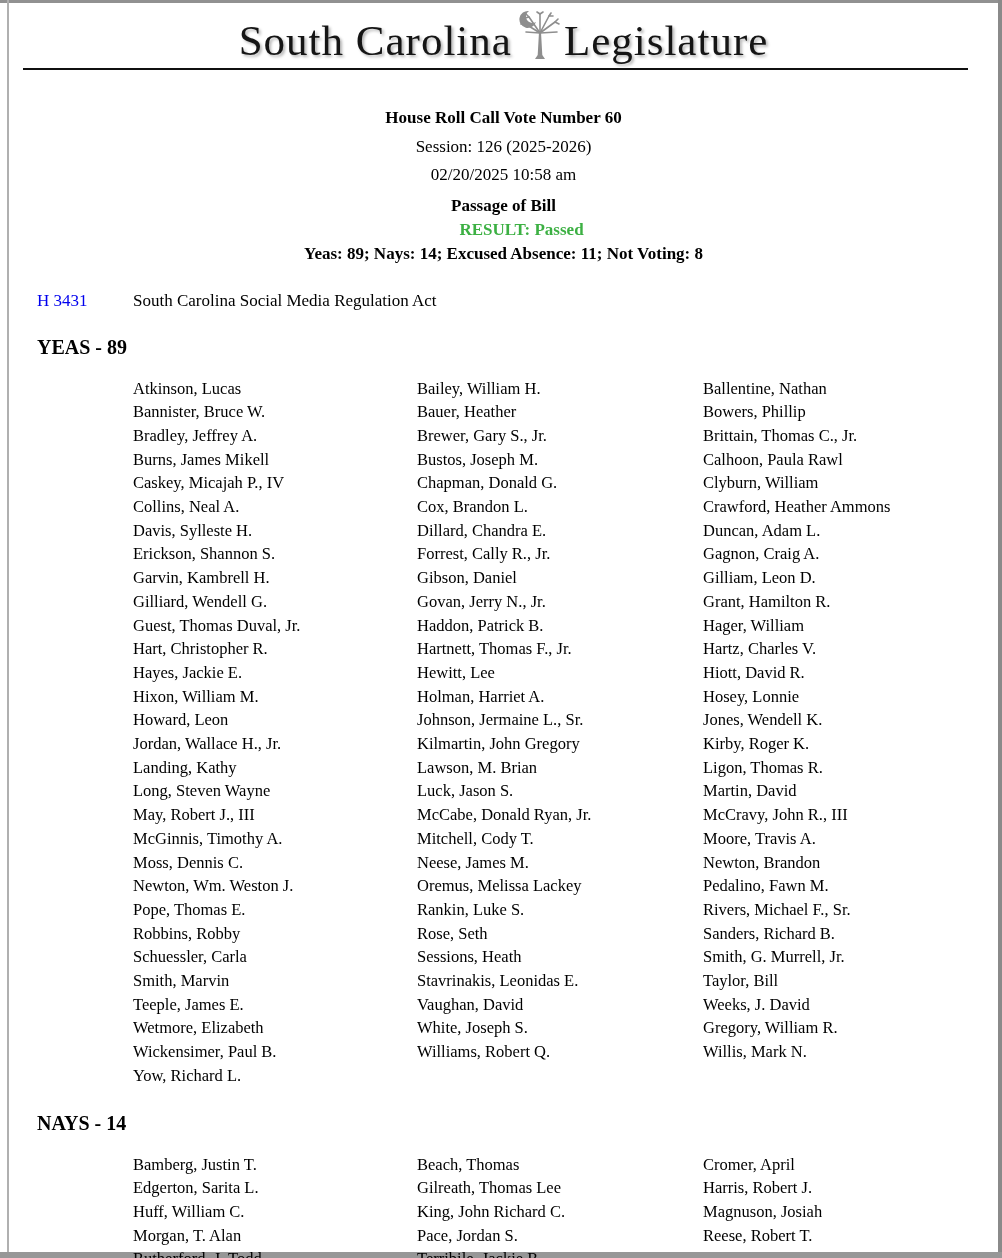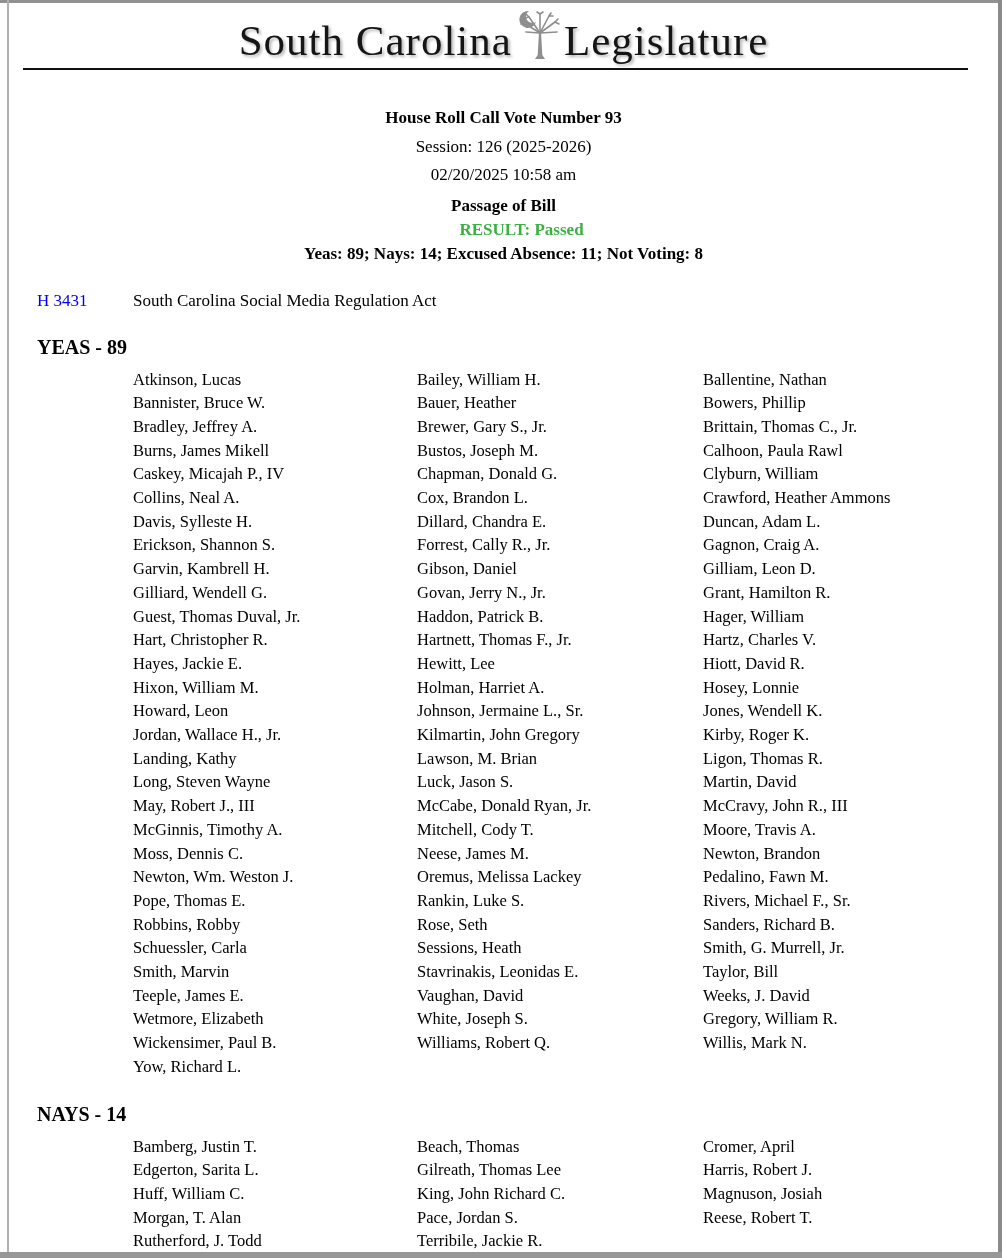--- a/index.html
+++ b/index.html
@@ -30,21 +30,21 @@
   .meta-group2 { margin-top:4px; line-height:24px; font-weight:bold; }
   .bold { font-weight:bold; }
   .result { color:#3cb043;padding-left:36px; }
 
   .bill-row { margin-top:24px; margin-left:28px; display:flex; font-size:17px; line-height:22px; }
   .bill-number { width:96px; color:#0000ee; text-decoration:none; cursor:pointer; }
 
   .vote-heading { margin-top:24px; margin-left:28px; font-size:20px; font-weight:bold; line-height:22px; }
 
   .name-grid {
-    margin-left:124px; margin-top:10px; margin-right:20px;
+    margin-left:124px; margin-top:19px; margin-right:20px;
     display:grid; grid-template-columns:284px 286px 1fr;
     font-size:16.5px; line-height:23.7px;
   }
   .name-cell { white-space:nowrap; }
 </style>
 </head>
 <body>
 
 <div class="frame-top"></div>
 <div class="frame-left"></div>
@@ -71,21 +71,21 @@
         <path d="M23 22 L25 22 L26.3 45 L29 49 L19 49 L21.7 45 Z" fill="#8e8e8e"></path>
       </svg>
     </span>
     <span>Legislature</span>
   </div>
 
   <div class="rule"></div>
 
   <div class="meta">
     <div class="meta-group1">
-      <div class="bold">House Roll Call Vote Number 93</div>
+      <div class="bold">House Roll Call Vote Number 60</div>
       <div>Session: 126 (2025-2026)</div>
       <div>02/20/2025 10:58 am</div>
     </div>
     <div class="meta-group2">
       <div>Passage of Bill</div>
       <div class="result">RESULT: Passed</div>
       <div>Yeas: 89; Nays: 14; Excused Absence: 11; Not Voting: 8</div>
     </div>
   </div>
 

